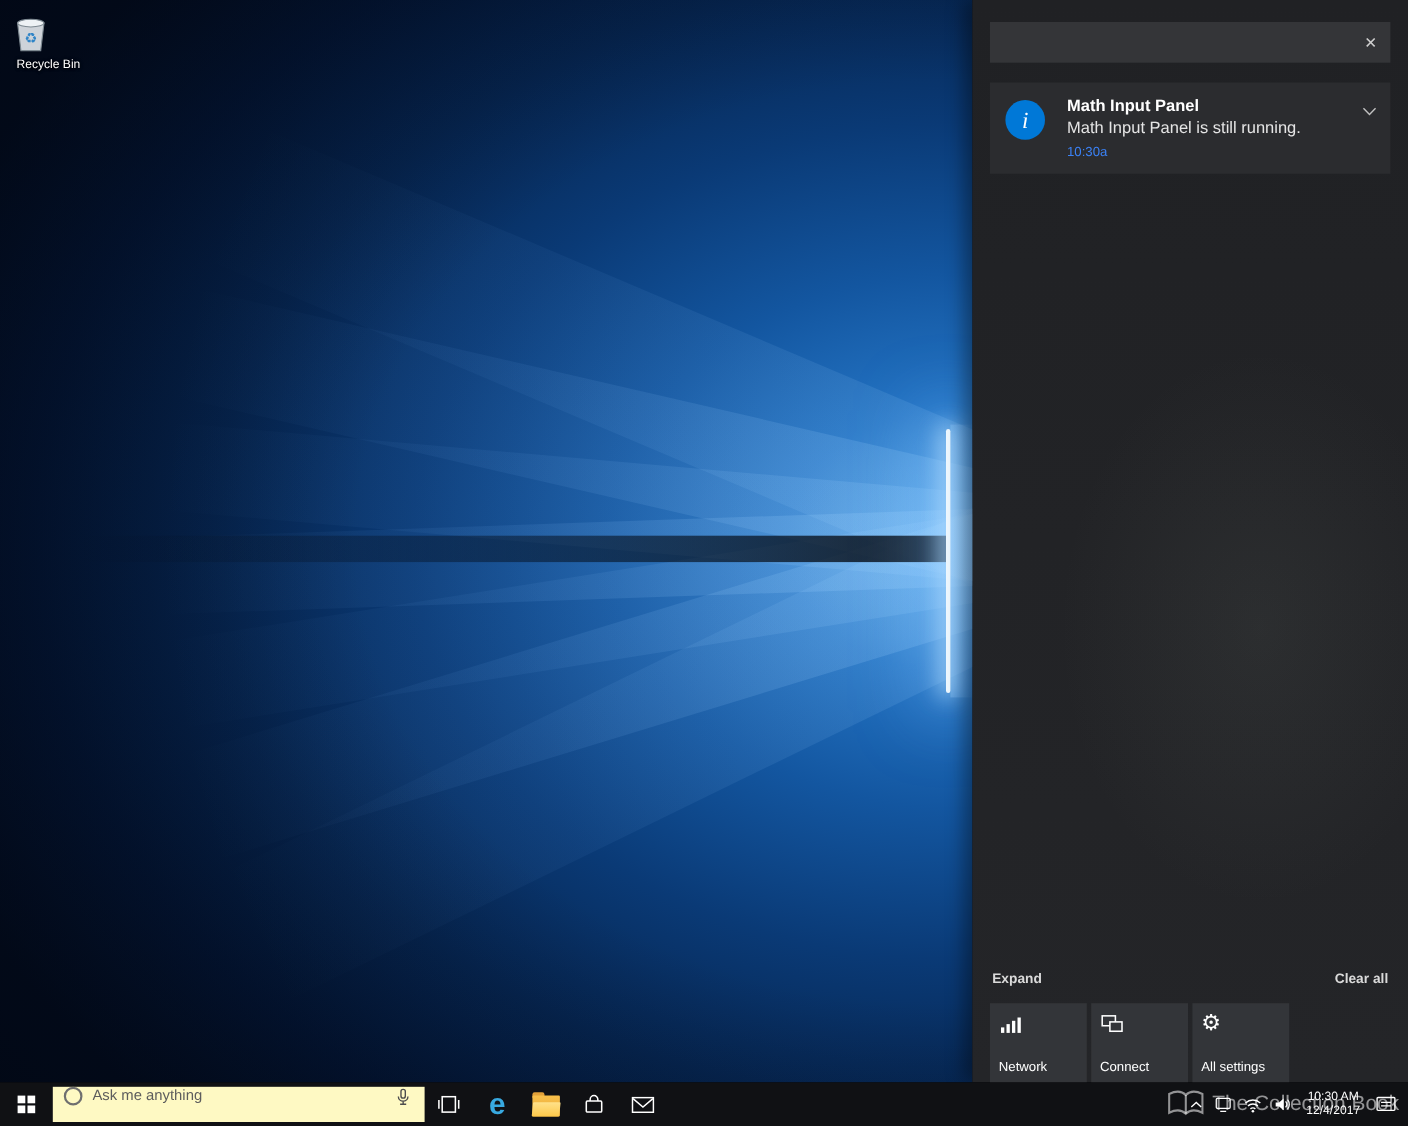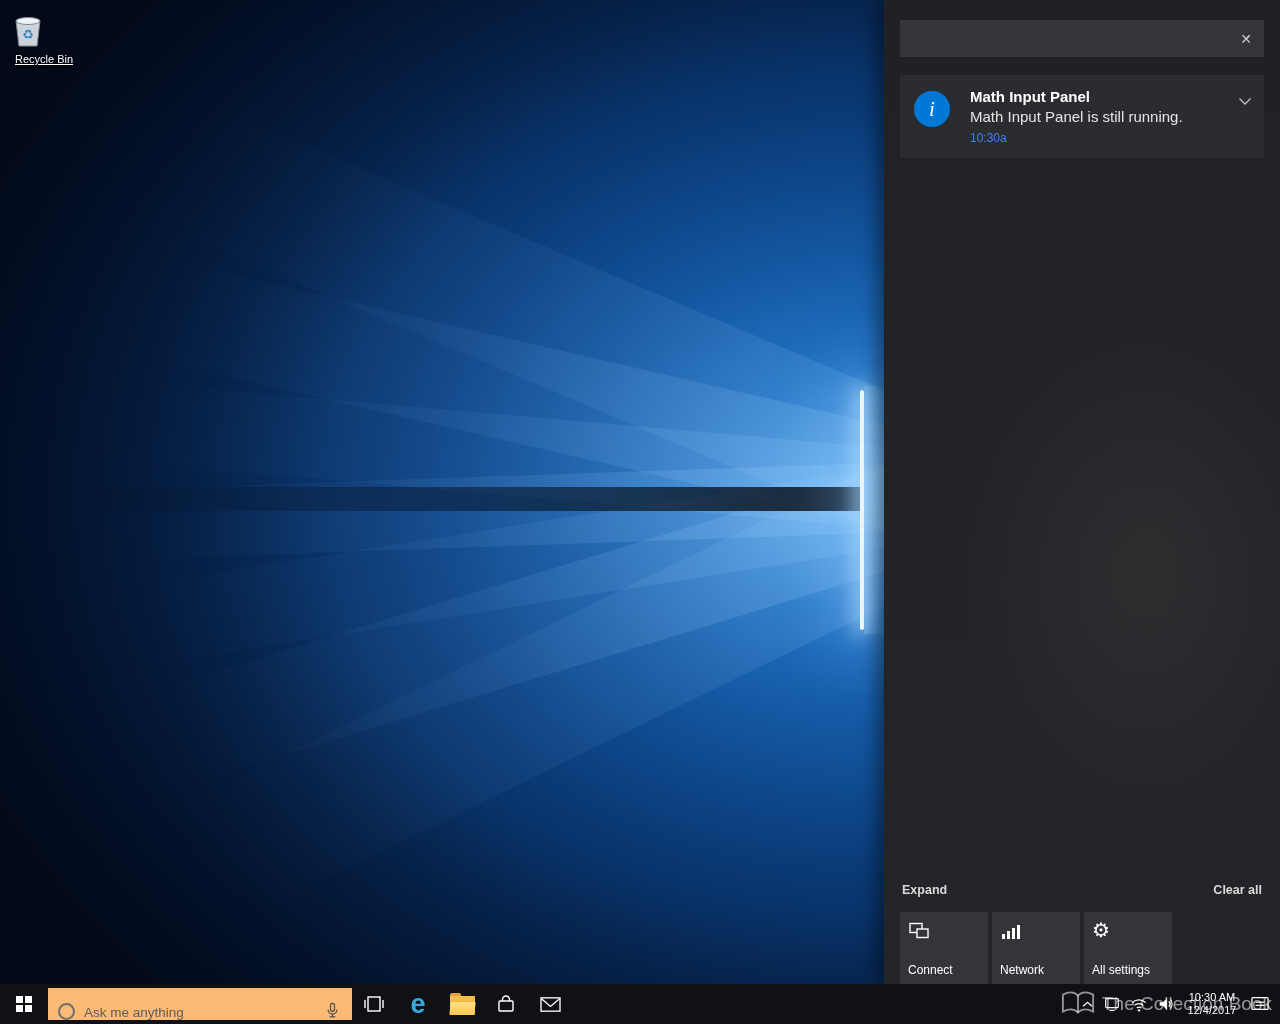--- a/index.html
+++ b/index.html
@@ -27,21 +27,21 @@
     background:radial-gradient(1400px 1100px at 97% 50%, rgba(0,0,0,0) 38%, rgba(2,6,16,.5) 72%, rgba(1,3,10,.82) 100%); }
   .window-sliver { position:absolute; right:0; top:386px; width:20px; height:248px;
     background:linear-gradient(to right, rgba(150,205,255,.35), rgba(60,130,205,.18)); }
   .glow-line { position:absolute; right:20px; top:390px; width:4px; height:240px; border-radius:2px;
     background:#eef8ff;
     box-shadow:0 0 20px 5px rgba(175,220,255,.9), 0 0 60px 18px rgba(120,190,255,.5); }
 
   
   .recycle { position:absolute; left:6px; top:8px; width:76px; text-align:center; cursor:default; }
   .recycle .rb-label { display:block; margin-top:1px; color:#fff; font-size:11px;
-    text-shadow:0 1px 2px rgba(0,0,0,.95), 0 0 3px rgba(0,0,0,.7);text-decoration:underline; }
+    text-shadow:0 1px 2px rgba(0,0,0,.95), 0 0 3px rgba(0,0,0,.7); }
 
   
   .action-center { position:absolute; right:0; top:0; width:396px; height:984px;
     background:
       radial-gradient(260px 360px at 66% 58%, rgba(130,140,132,.10), rgba(0,0,0,0) 70%),
       linear-gradient(#202124, #242528);
     box-shadow:-8px 0 16px rgba(0,0,0,.4); }
   .notif-group { position:absolute; left:16px; right:16px; top:20px; }
   .notif-header { height:37px; background:#343538; display:flex; align-items:center;
     justify-content:flex-end; padding:0 12px; }
@@ -69,21 +69,21 @@
   .gear-glyph { color:#fff; font-size:20px; line-height:20px; }
 
   
   .taskbar { position:absolute; left:0; bottom:0; width:1280px; height:40px;
     background:#101114; display:flex; align-items:center; z-index:40; }
   .tb-btn { height:40px; display:flex; align-items:center; justify-content:center; cursor:default; }
   .start-btn { width:48px; }
   .win-logo { width:16px; height:16px; display:grid; grid-template-columns:7px 7px;
     grid-template-rows:7px 7px; gap:2px; }
   .win-logo span { background:#fff; }
-  .search-box { width:304px; height:32px; background:#fdba74; display:flex; align-items:flex-end;
+  .search-box { width:338px; height:32px; background:#fef9c3; display:flex; align-items:flex-start;
     padding:0 10px; gap:9px; }
   .cortana-ring { flex:none; width:17px; height:17px; border:2px solid #6f6f6f; border-radius:50%; }
   .search-box input { flex:1; border:none; outline:none; font-size:13.5px; color:#333; background:transparent;
     font-family:"Liberation Sans", sans-serif; }
   .search-box input::placeholder { color:#5d5d5d; }
   .app-btn { width:44px; }
   .edge-e { color:#38a9e0; font-size:27px; font-weight:bold; line-height:1; }
   .folder { position:relative; width:25px; height:19px; margin-top:3px; }
   .folder::before { content:""; position:absolute; left:0; top:-3px; width:11px; height:5px;
     background:#e2a139; border-radius:2px 2px 0 0; }
@@ -157,44 +157,44 @@
     <div class="ac-footer">
       <span>Expand</span>
       <span>Clear all</span>
     </div>
 
     <div class="quick-actions">
 
 
       <div class="tile">
         <span class="ticon">
-          <svg viewBox="0 0 22 22" width="22" height="22" fill="none" stroke="#fff" stroke-width="1.4">
-            <rect x="2" y="3.5" width="12" height="9"></rect>
-            <rect x="9" y="9" width="11" height="8.5" fill="#333539"></rect>
-          </svg>
-        </span>
-        <span class="tlabel">Connect</span>
-      </div>
-
-      <div class="tile">
-        <span class="ticon">
           <svg viewBox="0 0 22 22" width="22" height="22">
             <g fill="#fff" stroke="none">
               <rect x="2" y="14" width="3" height="5"></rect>
               <rect x="7" y="11" width="3" height="8"></rect>
               <rect x="12" y="8" width="3" height="11"></rect>
               <rect x="17" y="5" width="3" height="14"></rect>
             </g>
           </svg>
         </span>
         <span class="tlabel">Network</span>
       </div>
 
       <div class="tile">
         <span class="ticon">
+          <svg viewBox="0 0 22 22" width="22" height="22" fill="none" stroke="#fff" stroke-width="1.4">
+            <rect x="2" y="3.5" width="12" height="9"></rect>
+            <rect x="9" y="9" width="11" height="8.5" fill="#333539"></rect>
+          </svg>
+        </span>
+        <span class="tlabel">Connect</span>
+      </div>
+
+      <div class="tile">
+        <span class="ticon">
           <span class="gear-glyph">⚙</span>
         </span>
         <span class="tlabel">All settings</span>
       </div>
 
     </div>
   </aside>
 
   <div class="taskbar">
 

